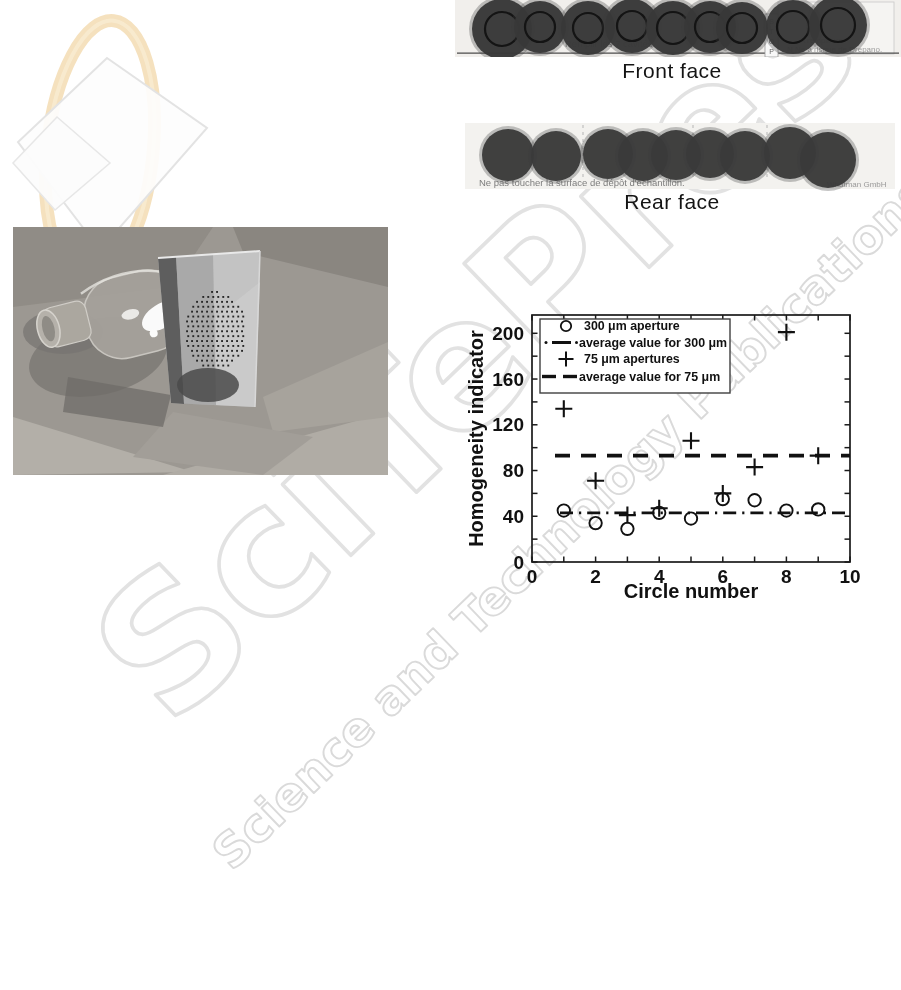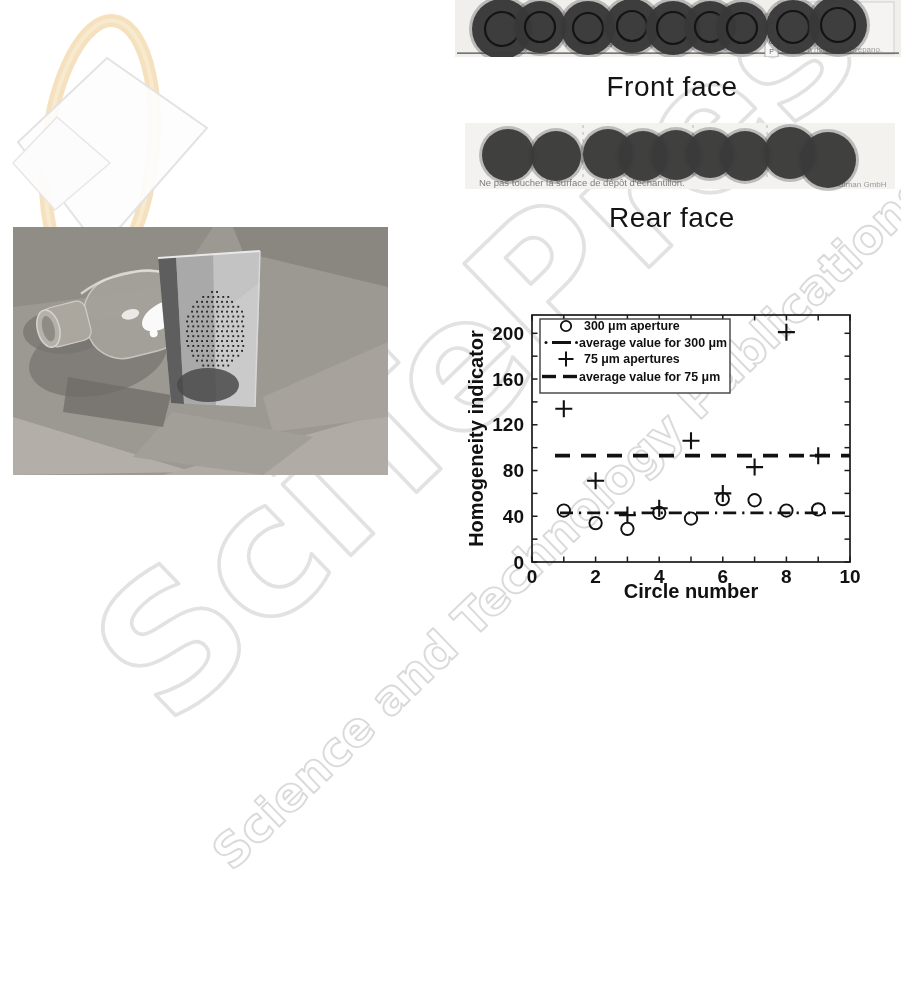--- a/index.html
+++ b/index.html
@@ -3,21 +3,21 @@
 <meta charset="utf-8">
 <style>
   html,body{margin:0;padding:0;background:#ffffff;}
   .page{
     position:relative;width:901px;height:990px;background:#ffffff;
     overflow:hidden;font-family:"Liberation Sans",sans-serif;
   }
   .abs{position:absolute;}
   .caption{
     position:absolute;left:455px;width:434px;text-align:center;
-    font-size:28px;color:#141414;letter-spacing:0.5px;margin-top:12px;
+    font-size:21px;color:#141414;letter-spacing:0.5px;
   }
   #front-caption{top:59px;}
   #rear-caption{top:190px;}
   
   .wm-big{
     font-family:"DejaVu Sans",sans-serif;font-weight:bold;font-size:180px;
     fill:none;stroke:#e2e2e2;stroke-width:3.6;stroke-linejoin:round;
   }
   .wm-small{
     font-family:"DejaVu Sans",sans-serif;font-weight:bold;font-size:47px;

